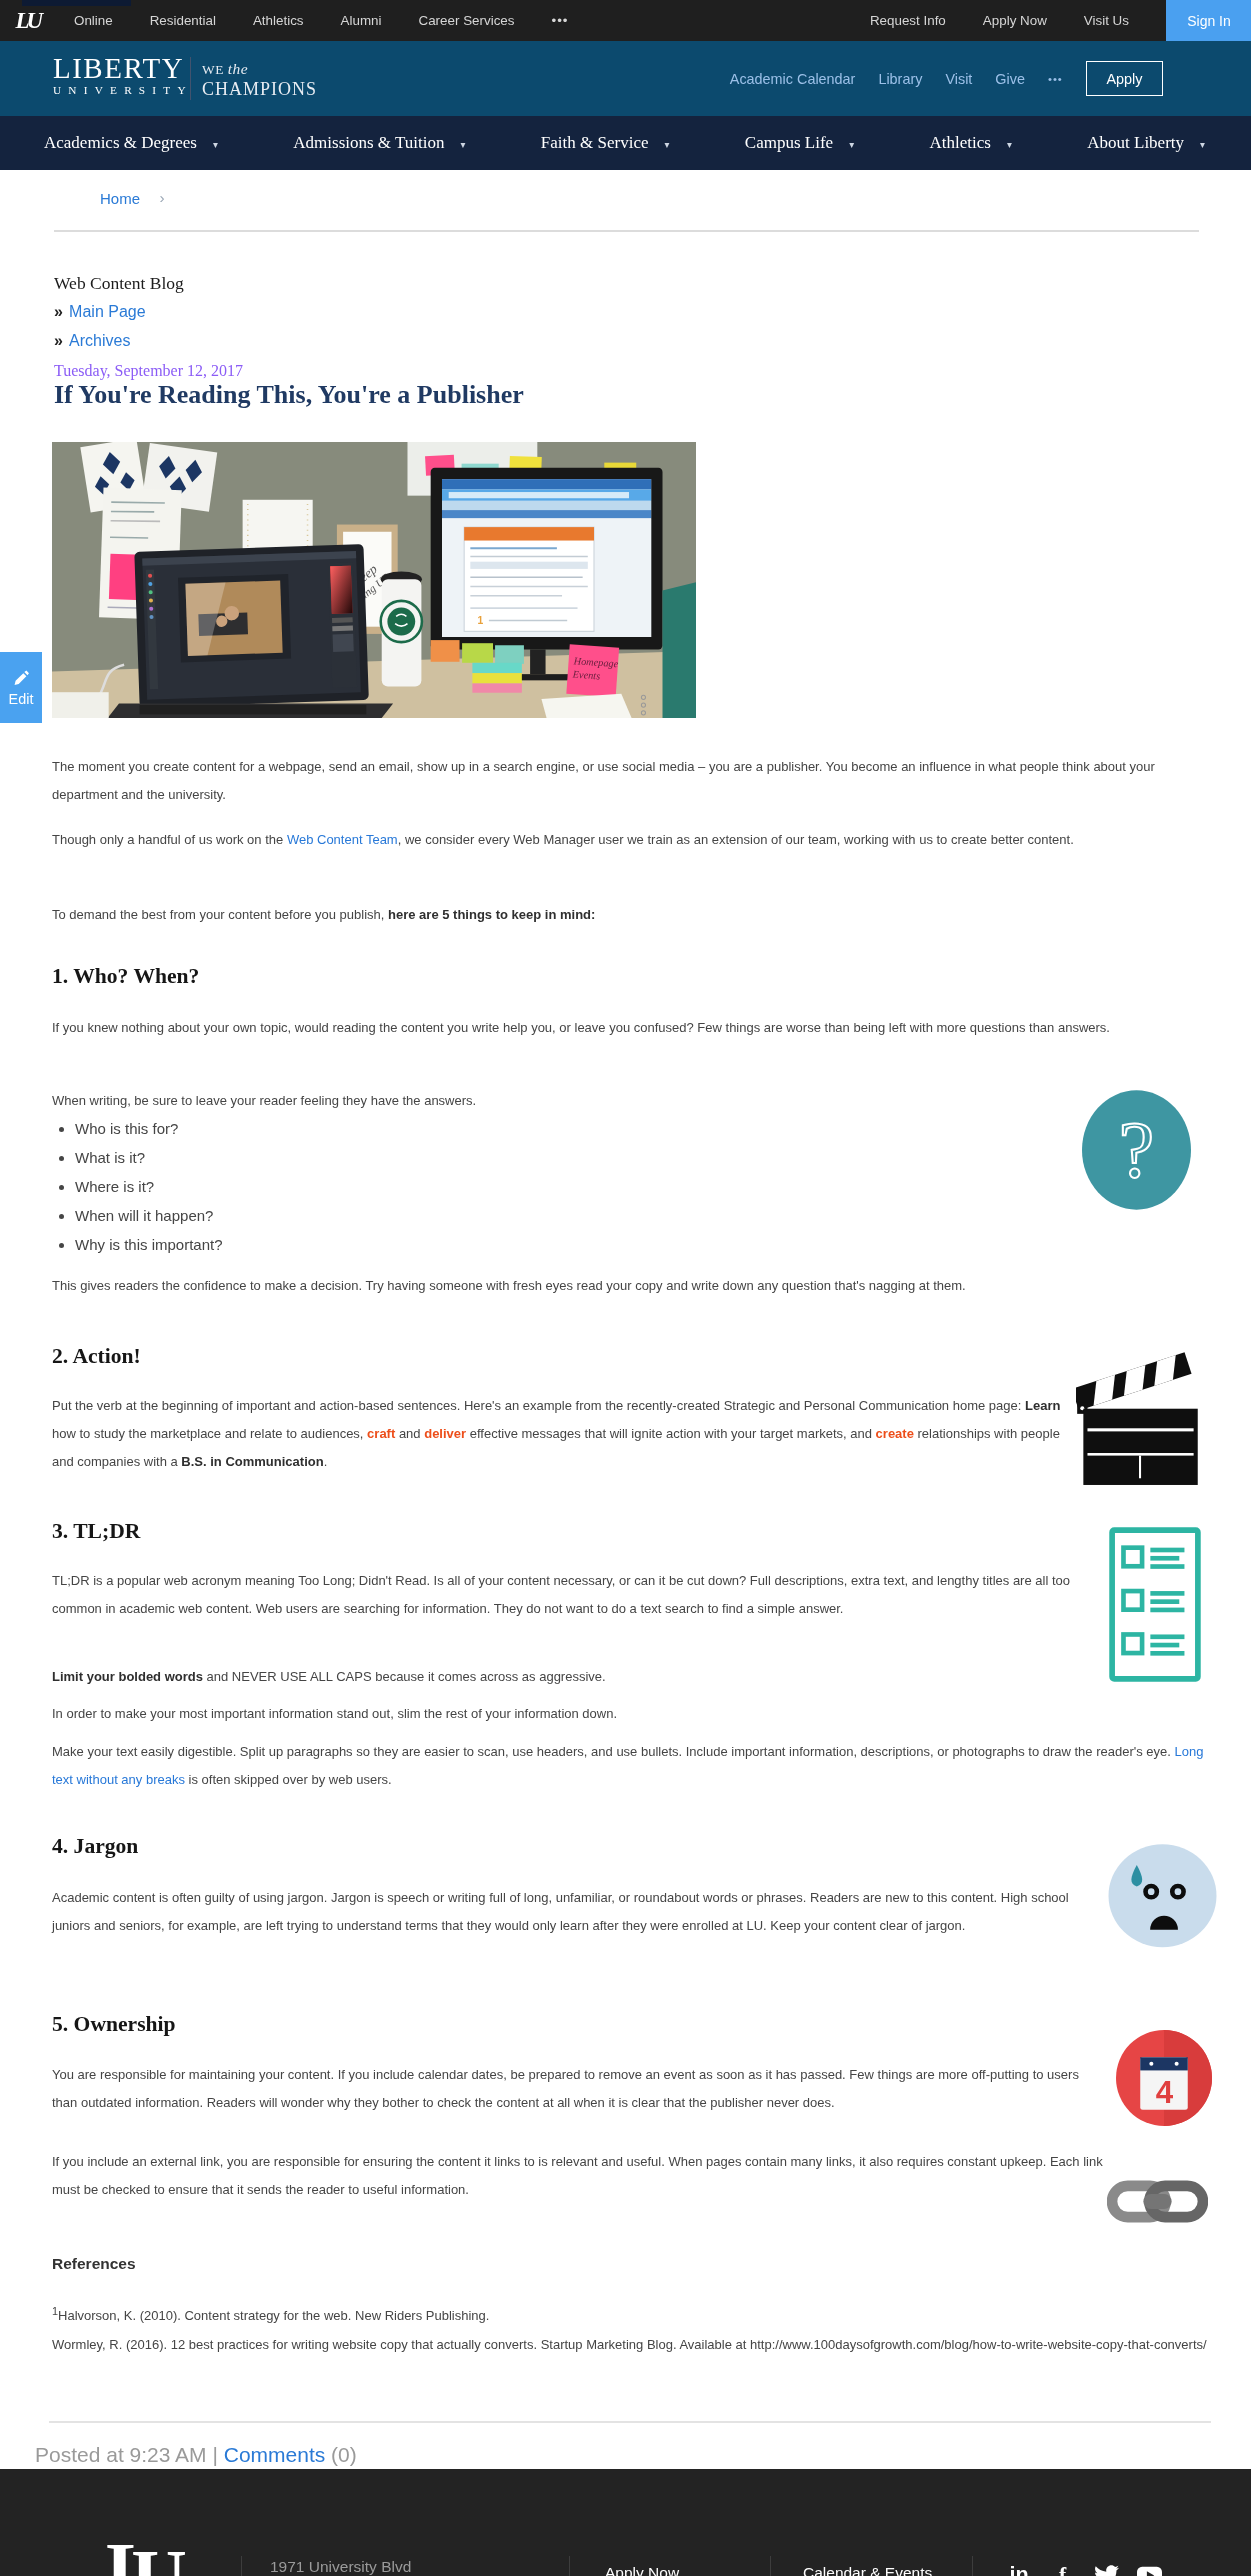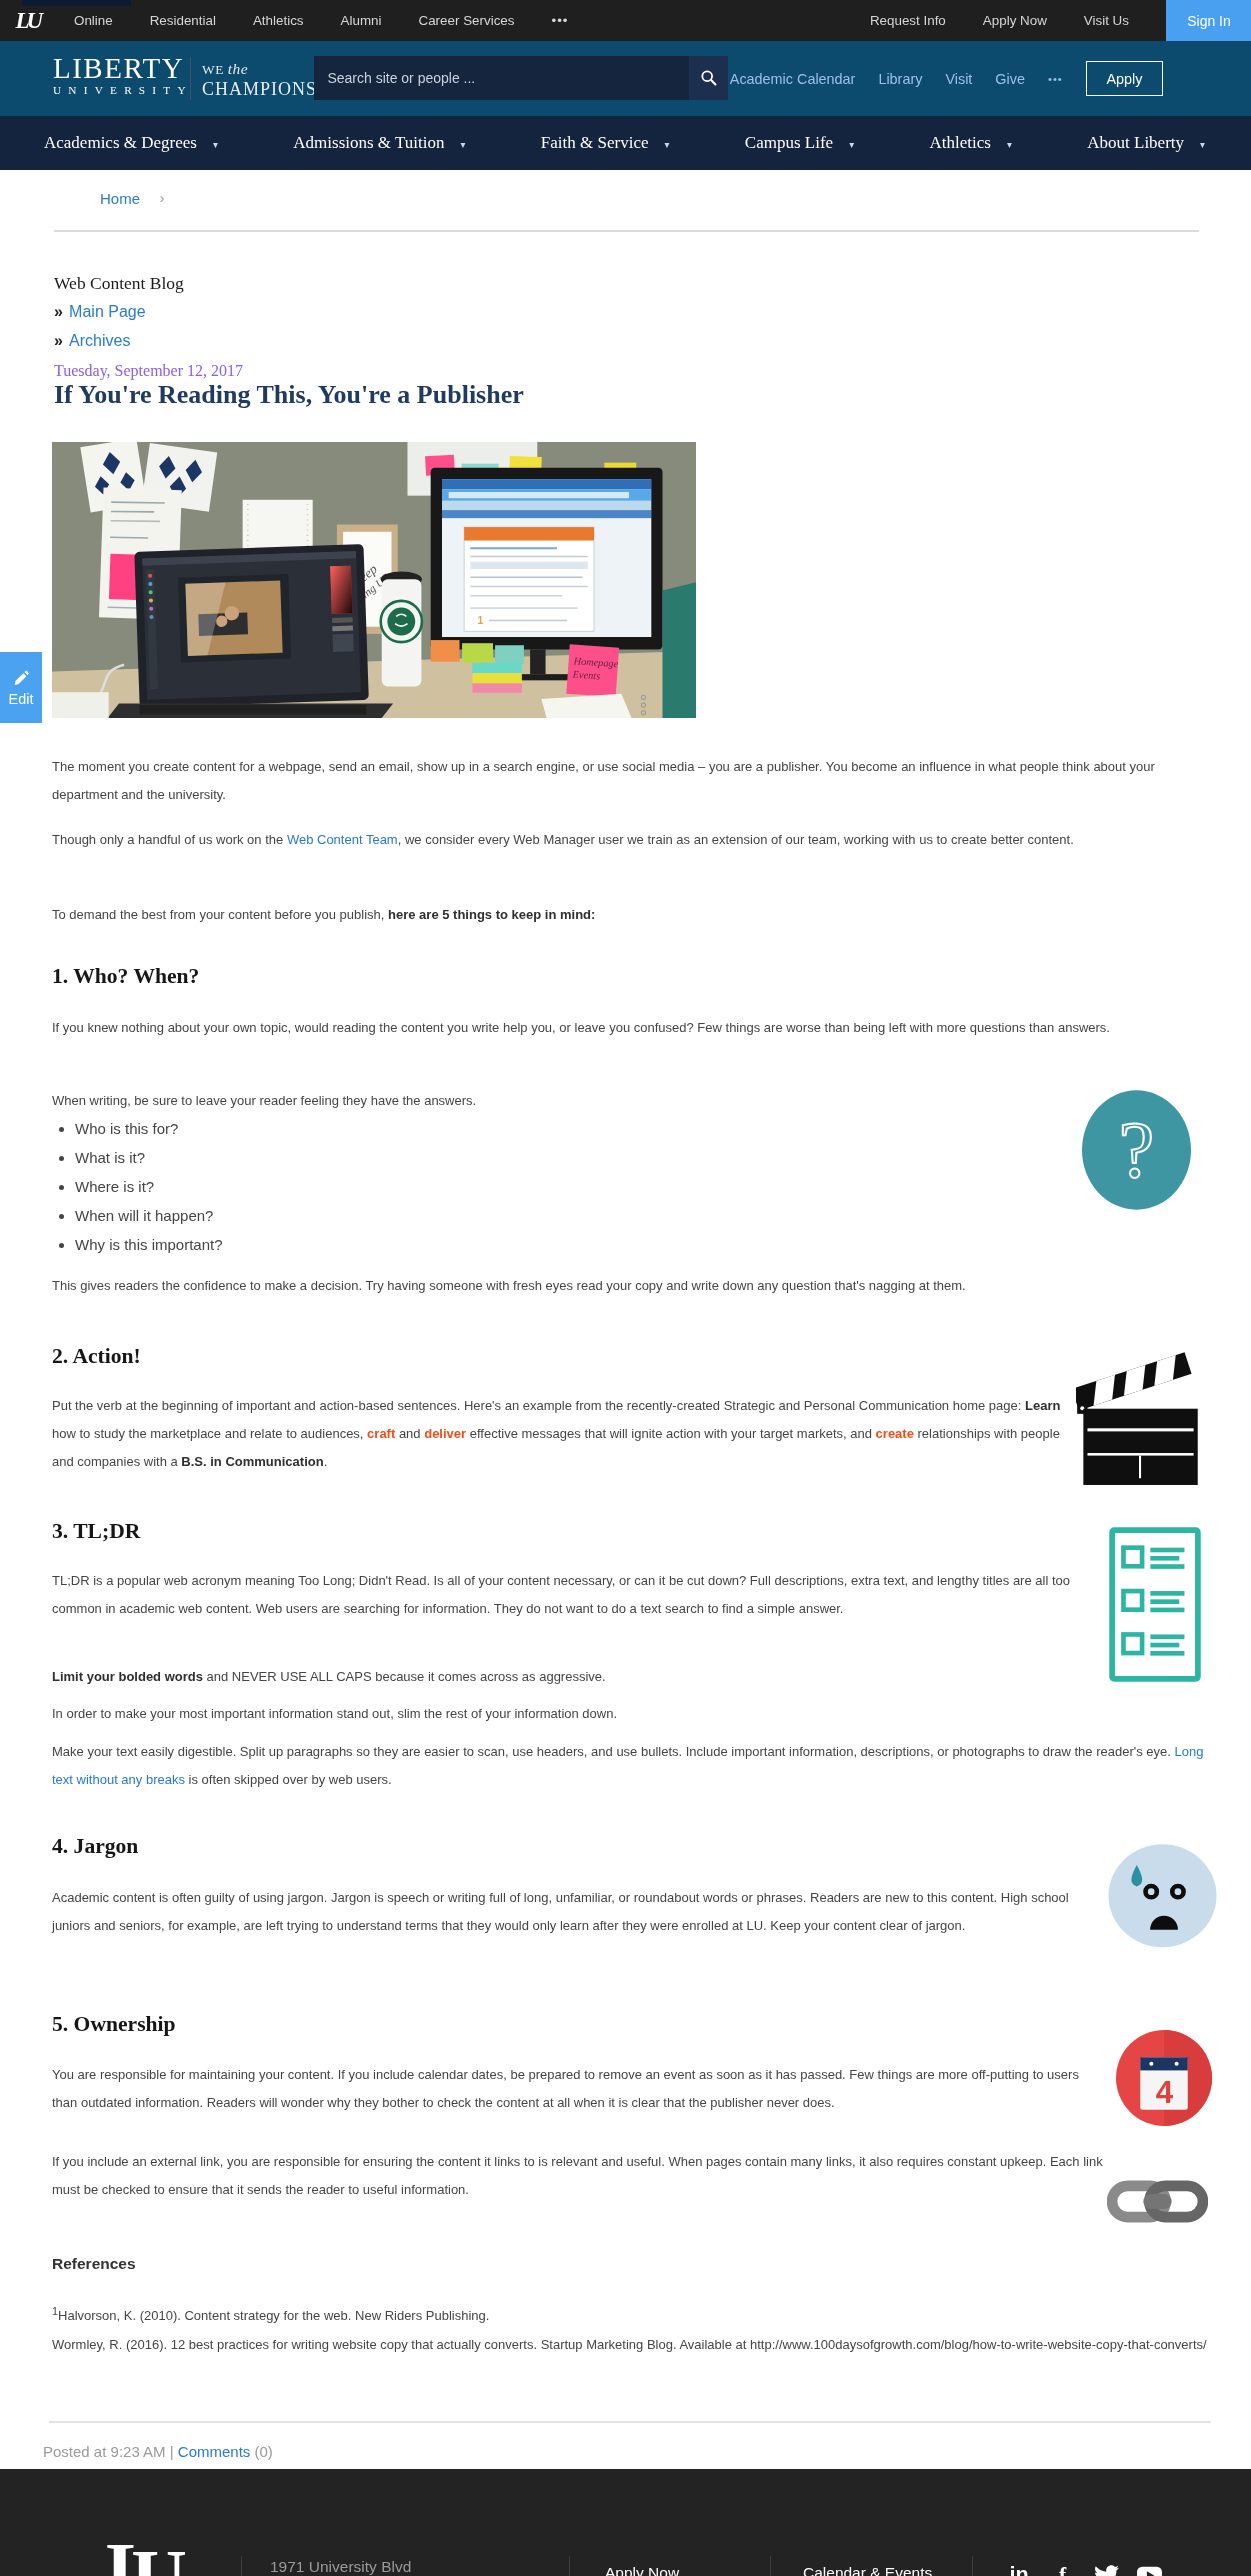--- a/index.html
+++ b/index.html
@@ -80,21 +80,21 @@
   .p{position:absolute;left:52px;font-size:13px;line-height:28px;color:#454545}
   .p b{color:#2f2f2f}
   .p .lnk{color:#2778d8}
   .p .orange{color:#ed4e1a;font-weight:bold}
   .sh{position:absolute;left:52px;font-family:"Liberation Serif",serif;font-weight:bold;
       font-size:21.6px;color:#161616}
   .bullets{position:absolute;left:75px;top:1114px;list-style:disc;color:#454545;
            font-size:15px;line-height:29px}
   .refs-h{position:absolute;left:52px;top:2255px;font-size:15.5px;font-weight:bold;color:#333}
   .hr2{position:absolute;left:49px;top:2421px;width:1162px;height:1.5px;background:#e3e3e3}
-  .posted{position:absolute;left:43px;top:2443px;font-size:15px;color:#9a9a9a}
+  .posted{position:absolute;left:35px;top:2443px;font-size:21px;color:#9a9a9a}
   .posted a{color:#2a7ad6}
 
   
   #p1{top:753px;width:1154px}
   #p2{top:826px;width:1154px}
   #p3{top:901px;width:1154px}
   #s1h{top:964px}
   #s1p1{top:1014px;width:1154px}
   #s1p2{top:1087px;width:1154px}
   #s1p3{top:1272px;width:1154px}
@@ -169,29 +169,20 @@
 
   <div class="masthead">
     <div class="m-logo">
       <div class="l1">LIBERTY</div>
       <div class="l2">UNIVERSITY</div>
     </div>
     <div class="m-div"></div>
     <div class="m-tag">
       <div class="t1"><span>WE </span><em>the</em></div>
       <div class="t2">CHAMPIONS</div>
-    </div>
-    <div class="search">
-      <input placeholder="Search site or people ..." style="">
-      <button>
-        <svg width="17.5" height="17.5" viewBox="0 0 34 34">
-          <circle cx="14" cy="14" r="9.5" fill="none" stroke="#fff" stroke-width="3.4"></circle>
-          <line x1="21" y1="21" x2="30" y2="30" stroke="#fff" stroke-width="4" stroke-linecap="round"></line>
-        </svg>
-      </button>
     </div>
     <div class="m-right">
       <a>Academic Calendar</a>
       <a>Library</a>
       <a>Visit</a>
       <a>Give</a>
       <a class="dots">•••</a>
       <a class="apply-btn">Apply</a>
     </div>
   </div>

